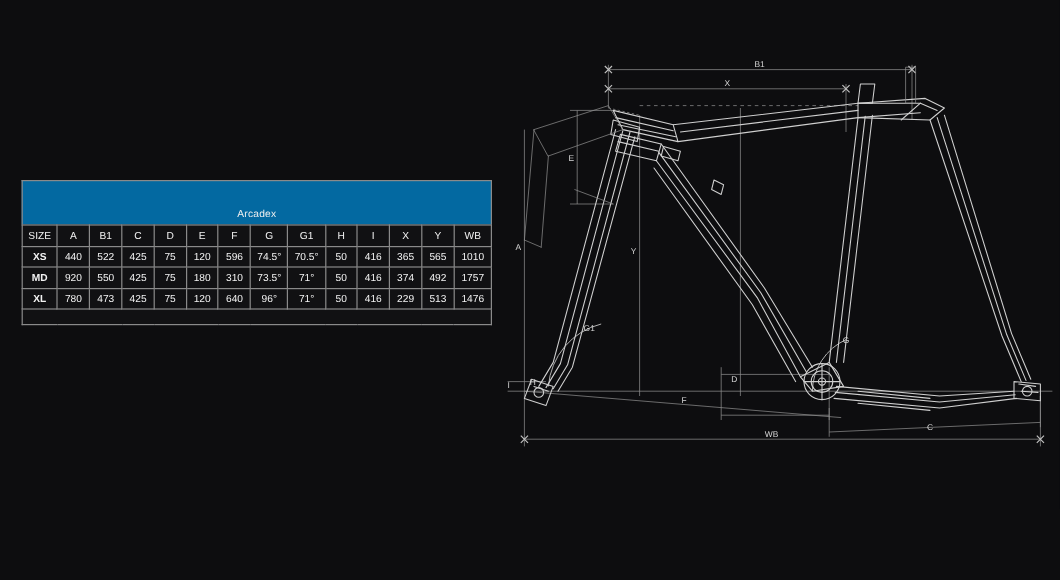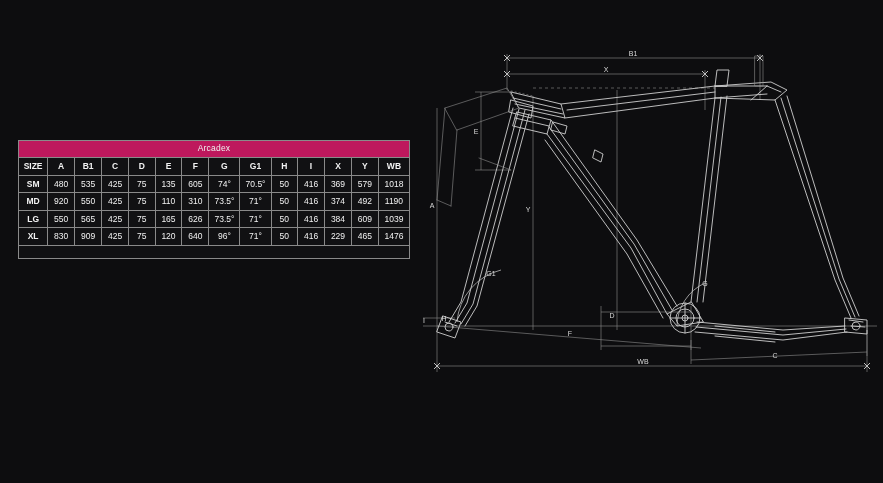--- a/index.html
+++ b/index.html
@@ -29,40 +29,41 @@
     width: 100%;
     border-collapse: collapse;
     background: #111113;
     border: 1px solid #8a8a8a;
   }
 
   table.geo caption {
     caption-side: top;
     font-size: 8.5px;
     color: #f0f0f0;
-    padding: 2px 0 4px 0;
+    padding: 22px 0 4px 0;
     border: 1px solid #8a8a8a;
     border-bottom: none;
-    background: #be185d;
+    background: #0369a1;
     letter-spacing: .2px;
+    margin-top: 10px;
   }
 
   table.geo th,
   table.geo td {
     border: 1px solid #8a8a8a;
     text-align: center;
     font-size: 8.5px;
     line-height: 1;
     padding: 4px 1px;
     color: #f2f2f2;
     white-space: nowrap;
     font-weight: normal;
   }
 
-  table.geo thead th { font-weight: bold; }
+  table.geo thead th { font-weight: normal; }
 
   table.geo tbody th { font-weight: bold; }
 
   table.geo tr.spacer td {
     height: 13px;
     border-left: 1px solid #8a8a8a;
     border-right: 1px solid #8a8a8a;
     border-bottom: 1px solid #8a8a8a;
     border-top: 1px solid #8a8a8a;
   }
@@ -108,81 +109,65 @@
         <th class="c-ang">G1</th>
         <th class="c-n">H</th>
         <th class="c-n">I</th>
         <th class="c-n">X</th>
         <th class="c-n">Y</th>
         <th class="c-wb">WB</th>
       </tr>
     </thead>
     <tbody>
       <tr>
-        <th>SM</th>
-        <td>480</td>
-        <td>535</td>
+        <th>XS</th>
+        <td>440</td>
+        <td>522</td>
         <td>425</td>
         <td>75</td>
-        <td>135</td>
-        <td>605</td>
-        <td>74°</td>
+        <td>120</td>
+        <td>596</td>
+        <td>74.5°</td>
         <td>70.5°</td>
         <td>50</td>
         <td>416</td>
-        <td>369</td>
-        <td>579</td>
-        <td>1018</td>
+        <td>365</td>
+        <td>565</td>
+        <td>1010</td>
       </tr>
       <tr>
         <th>MD</th>
         <td>920</td>
         <td>550</td>
         <td>425</td>
         <td>75</td>
-        <td>110</td>
+        <td>180</td>
         <td>310</td>
         <td>73.5°</td>
         <td>71°</td>
         <td>50</td>
         <td>416</td>
         <td>374</td>
         <td>492</td>
-        <td>1190</td>
-      </tr>
-      <tr>
-        <th>LG</th>
-        <td>550</td>
-        <td>565</td>
-        <td>425</td>
-        <td>75</td>
-        <td>165</td>
-        <td>626</td>
-        <td>73.5°</td>
-        <td>71°</td>
-        <td>50</td>
-        <td>416</td>
-        <td>384</td>
-        <td>609</td>
-        <td>1039</td>
+        <td>1757</td>
       </tr>
       <tr>
         <th>XL</th>
-        <td>830</td>
-        <td>909</td>
+        <td>780</td>
+        <td>473</td>
         <td>425</td>
         <td>75</td>
         <td>120</td>
         <td>640</td>
         <td>96°</td>
         <td>71°</td>
         <td>50</td>
         <td>416</td>
         <td>229</td>
-        <td>465</td>
+        <td>513</td>
         <td>1476</td>
       </tr>
       <tr class="spacer">
         <td colspan="14"></td>
       </tr>
     </tbody>
   </table>
 </div>
 
 <div id="frame-drawing">

